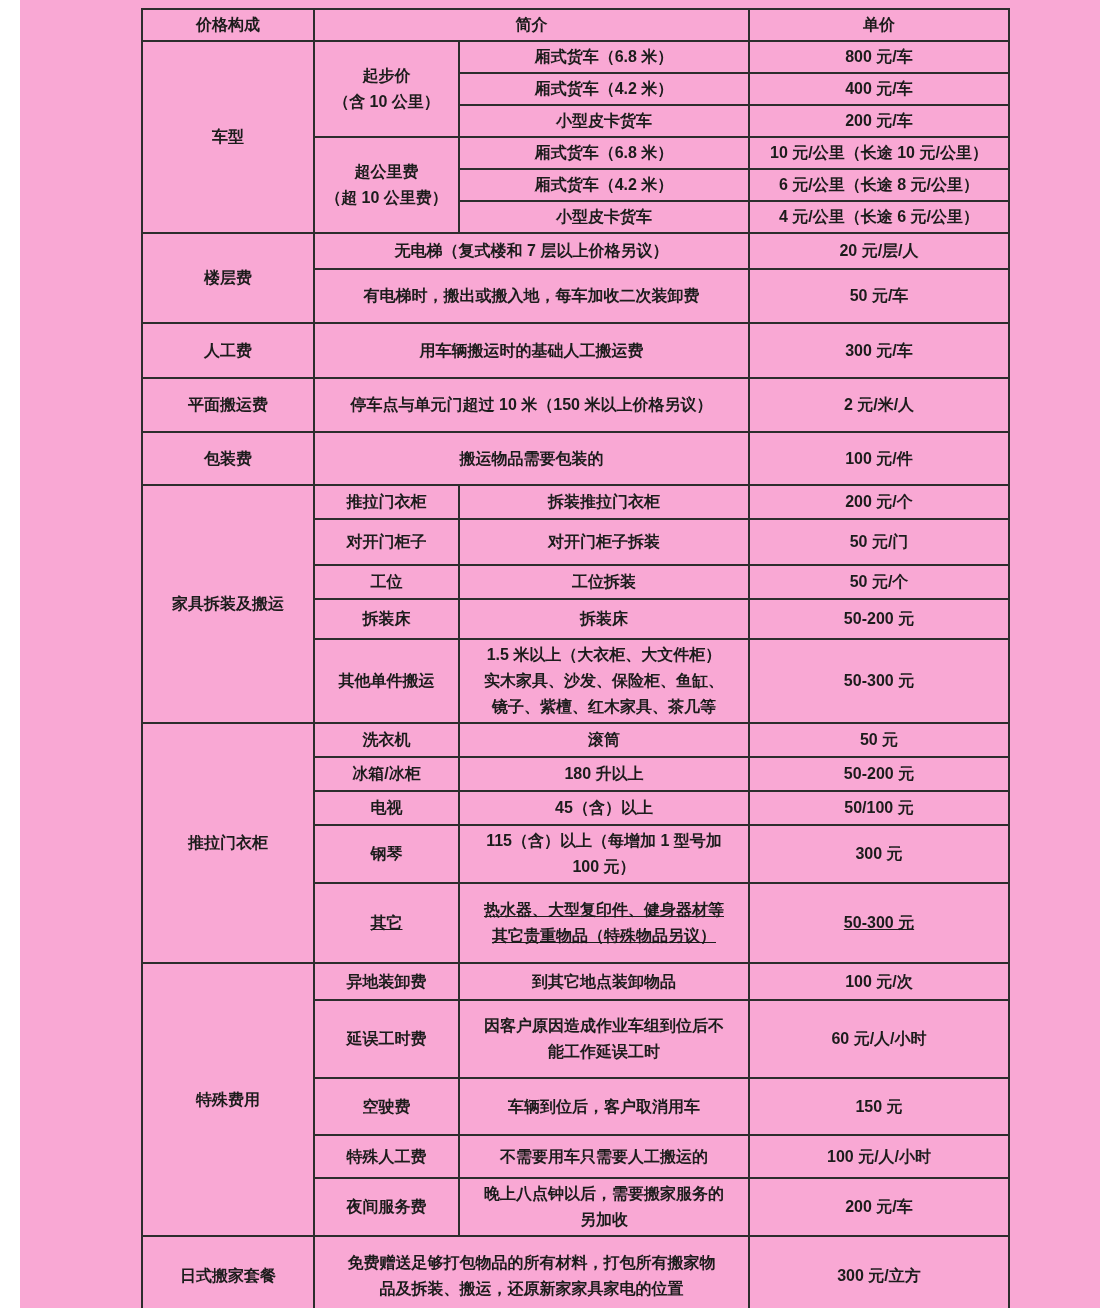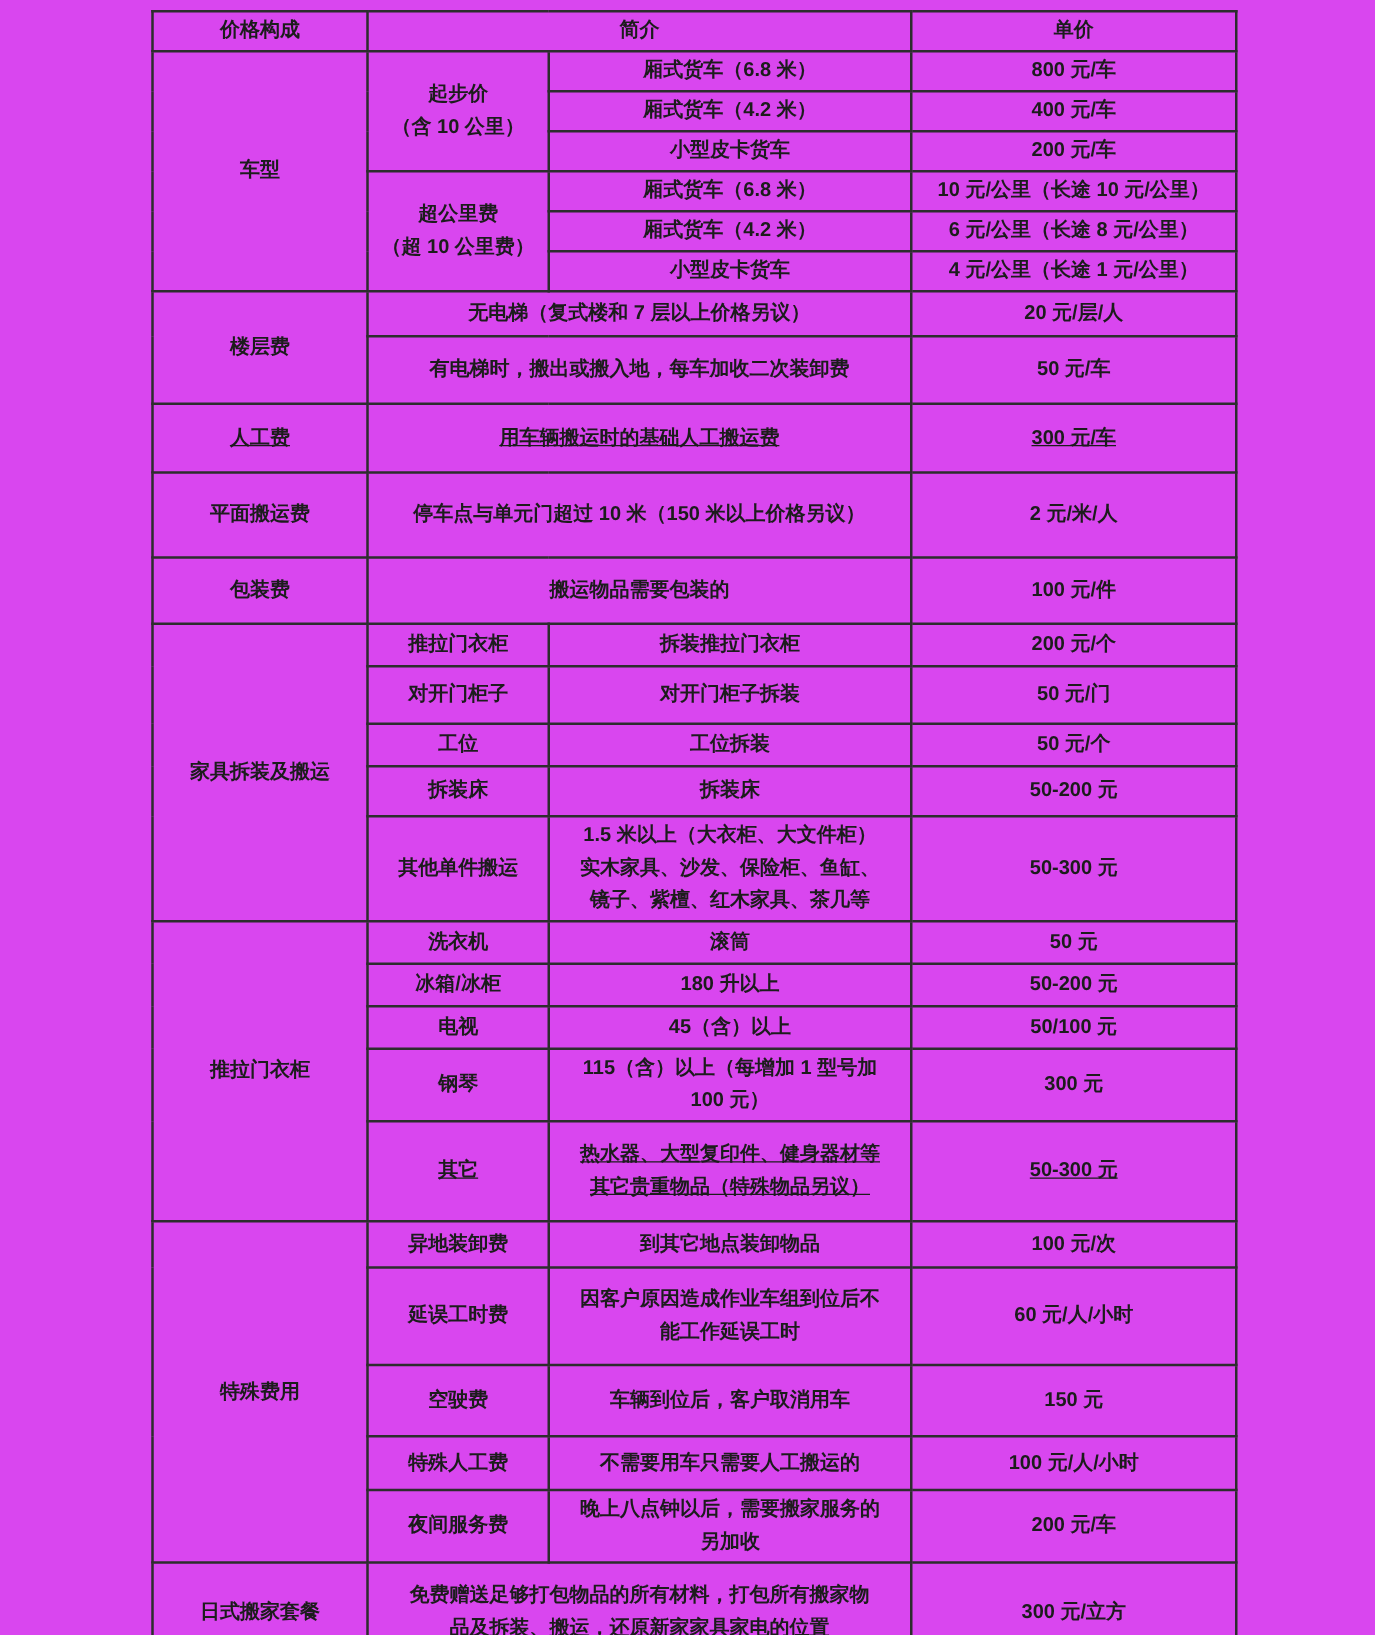--- a/index.html
+++ b/index.html
@@ -4,21 +4,21 @@
 <style>
   * { box-sizing: border-box; }
   html, body { margin: 0; padding: 0; background: #ffffff; }
   body {
     width: 1100px; height: 1308px;
     font-family: "Liberation Sans", sans-serif;
     font-weight: 700;
     color: #1c1c1c;
     position: relative;
   }
-  .sheet { position: absolute; inset: 0; background: #d946ef; }
+  .sheet { position: absolute; inset: 0; background: #f9a8d4; margin-left: 20px; }
   table.price {
     position: absolute; left: 121px; top: 8px;
     width: 867px;
     border-collapse: collapse;
     table-layout: fixed;
   }
   th, td {
     border: 2px solid #2d2d2d;
     text-align: center;
     vertical-align: middle;
@@ -73,37 +73,37 @@
 （超 10 公里费）</td>
         <td>厢式货车（6.8 米）</td>
         <td>10 元/公里（长途 10 元/公里）</td>
       </tr>
       <tr style="height:32px;">
         <td>厢式货车（4.2 米）</td>
         <td>6 元/公里（长途 8 元/公里）</td>
       </tr>
       <tr style="height:32px;">
         <td>小型皮卡货车</td>
-        <td>4 元/公里（长途 1 元/公里）</td>
+        <td>4 元/公里（长途 6 元/公里）</td>
       </tr>
       <tr style="height:36px;">
         <td rowspan="2">楼层费</td>
         <td colspan="2">无电梯（复式楼和 7 层以上价格另议）</td>
         <td>20 元/层/人</td>
       </tr>
       <tr style="height:54px;">
         <td colspan="2">有电梯时，搬出或搬入地，每车加收二次装卸费</td>
         <td>50 元/车</td>
       </tr>
-      <tr style="height:55px;text-decoration:underline;">
+      <tr style="height:55px;">
         <td>人工费</td>
         <td colspan="2">用车辆搬运时的基础人工搬运费</td>
         <td>300 元/车</td>
       </tr>
-      <tr style="height:68px;">
+      <tr style="height:54px;">
         <td>平面搬运费</td>
         <td colspan="2">停车点与单元门超过 10 米（150 米以上价格另议）</td>
         <td>2 元/米/人</td>
       </tr>
       <tr style="height:53px;padding-left:32px;">
         <td>包装费</td>
         <td colspan="2">搬运物品需要包装的</td>
         <td>100 元/件</td>
       </tr>
       <tr style="height:34px;">

